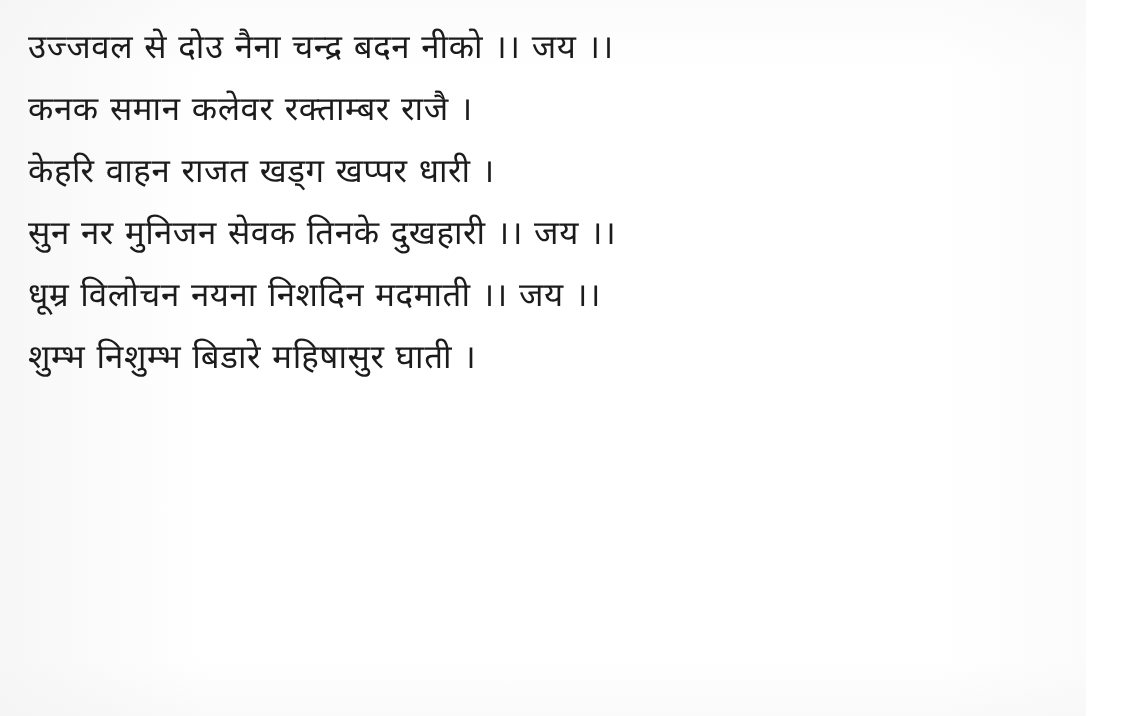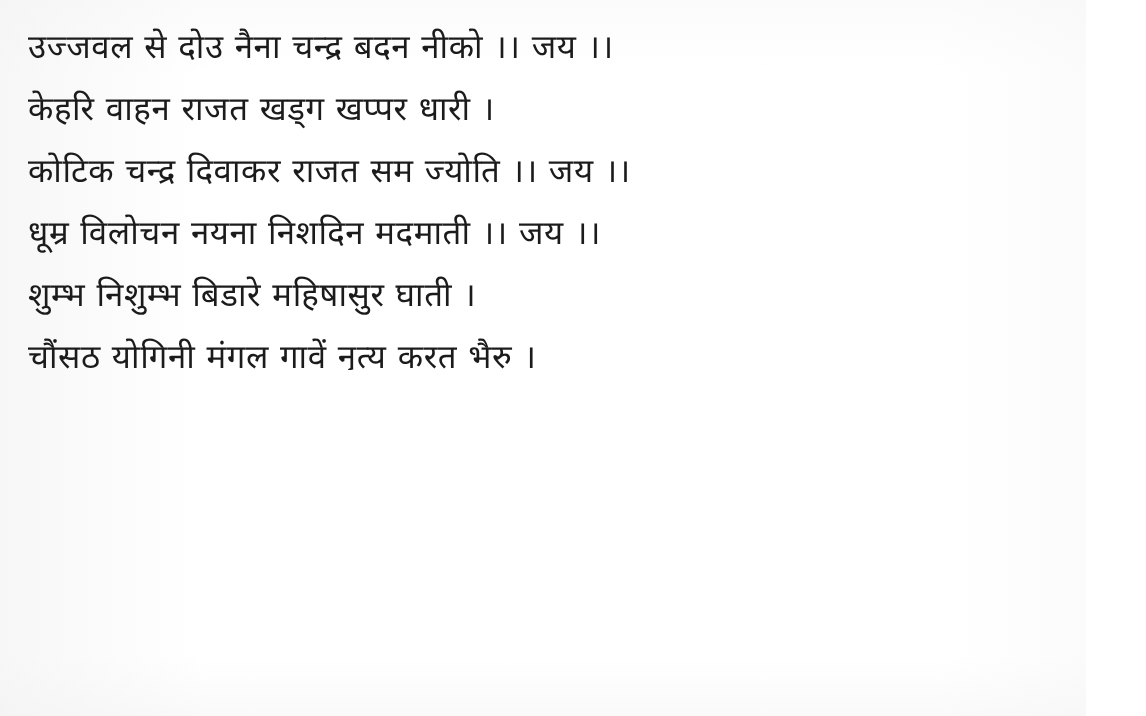--- a/index.html
+++ b/index.html
@@ -67,20 +67,20 @@
 <div id="page">
   <div id="scan"></div>
 
   <div id="verse-block">
 
     <div class="verse-line clipped-top">
       
     </div>
 
     <div class="verse-line">उज्जवल से दोउ नैना चन्द्र बदन नीको ।। जय ।।</div>
+    <div class="verse-line">कनक समान कलेवर रक्ताम्बर राजै ।</div>
     <div class="verse-line">केहरि वाहन राजत खड्ग खप्पर धारी ।</div>
-    <div class="verse-line">कोटिक चन्द्र दिवाकर राजत सम ज्योति ।। जय ।।</div>
+    <div class="verse-line">सुन नर मुनिजन सेवक तिनके दुखहारी ।। जय ।।</div>
     <div class="verse-line">धूम्र विलोचन नयना निशदिन मदमाती ।। जय ।।</div>
     <div class="verse-line">शुम्भ निशुम्भ बिडारे महिषासुर घाती ।</div>
-    <div class="verse-line clipped-bottom">चौंसठ योगिनी मंगल गावें नृत्य करत भैरु ।</div>
 
   </div>
 </div>
 
 </body></html>

